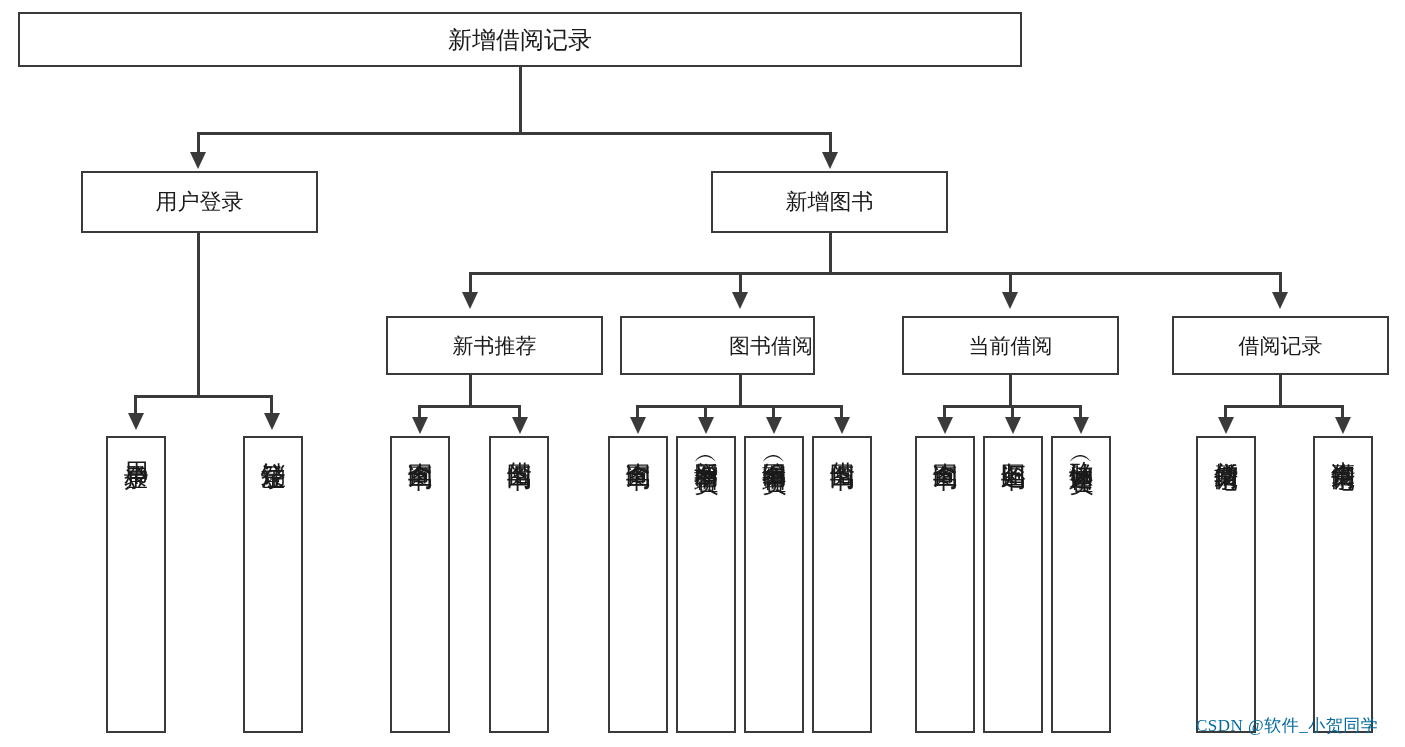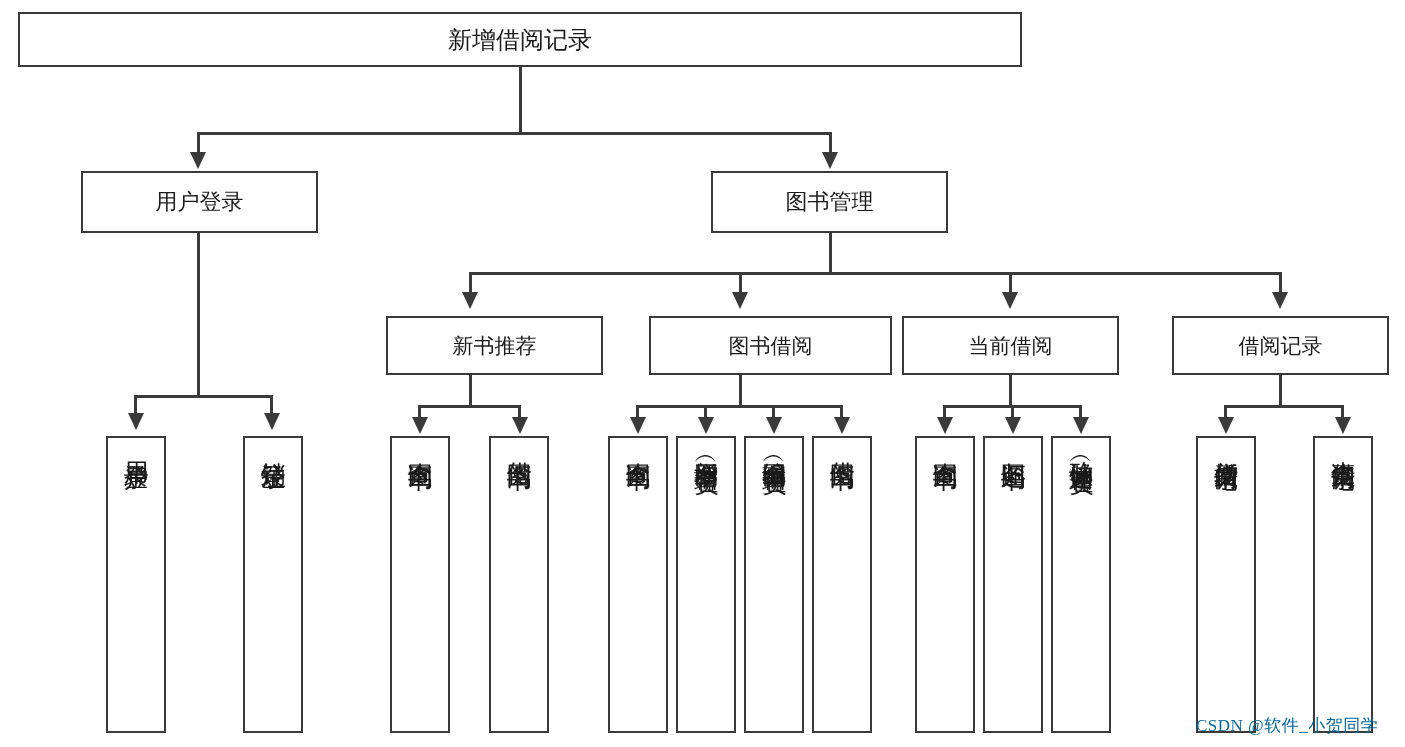--- a/index.html
+++ b/index.html
@@ -91,21 +91,21 @@
 
   <div class="vline" style="left:197px; top:132px; height:22px;"></div>
   <div class="arrow" style="left:190px; top:152px;"></div>
   <div class="vline" style="left:829px; top:132px; height:22px;"></div>
   <div class="arrow" style="left:822px; top:152px;"></div>
 
   <div class="node level1" style="left:81px; top:171px; width:237px; height:62px;">
     <span>用户登录</span>
   </div>
   <div class="node level1" style="left:711px; top:171px; width:237px; height:62px;">
-    <span>图书管理</span>
+    <span>新增图书</span>
   </div>
 
   <div class="vline" style="left:197px; top:233px; height:165px;"></div>
   <div class="hline" style="left:134px; top:395px; width:139px;"></div>
   <div class="vline" style="left:134px; top:395px; height:20px;"></div>
   <div class="arrow" style="left:128px; top:413px;"></div>
   <div class="vline" style="left:270px; top:395px; height:20px;"></div>
   <div class="arrow" style="left:264px; top:413px;"></div>
 
   <div class="vline" style="left:829px; top:233px; height:40px;"></div>
@@ -115,21 +115,21 @@
   <div class="vline" style="left:739px; top:272px; height:22px;"></div>
   <div class="arrow" style="left:732px; top:292px;"></div>
   <div class="vline" style="left:1009px; top:272px; height:22px;"></div>
   <div class="arrow" style="left:1002px; top:292px;"></div>
   <div class="vline" style="left:1279px; top:272px; height:22px;"></div>
   <div class="arrow" style="left:1272px; top:292px;"></div>
 
   <div class="node level2" style="left:362px; top:316px; width:217px; height:59px;margin-left:24px;">
     <span>新书推荐</span>
   </div>
-  <div class="node level2" style="left:649px; top:316px; width:243px; height:59px;">
+  <div class="node level2" style="left:620px; top:316px; width:195px; height:59px;justify-content:flex-end;">
     <span>图书借阅</span>
   </div>
   <div class="node level2" style="left:902px; top:316px; width:217px; height:59px;">
     <span>当前借阅</span>
   </div>
   <div class="node level2" style="left:1172px; top:316px; width:217px; height:59px;">
     <span>借阅记录</span>
   </div>
 
   <div class="vline" style="left:469px; top:375px; height:32px;"></div>

